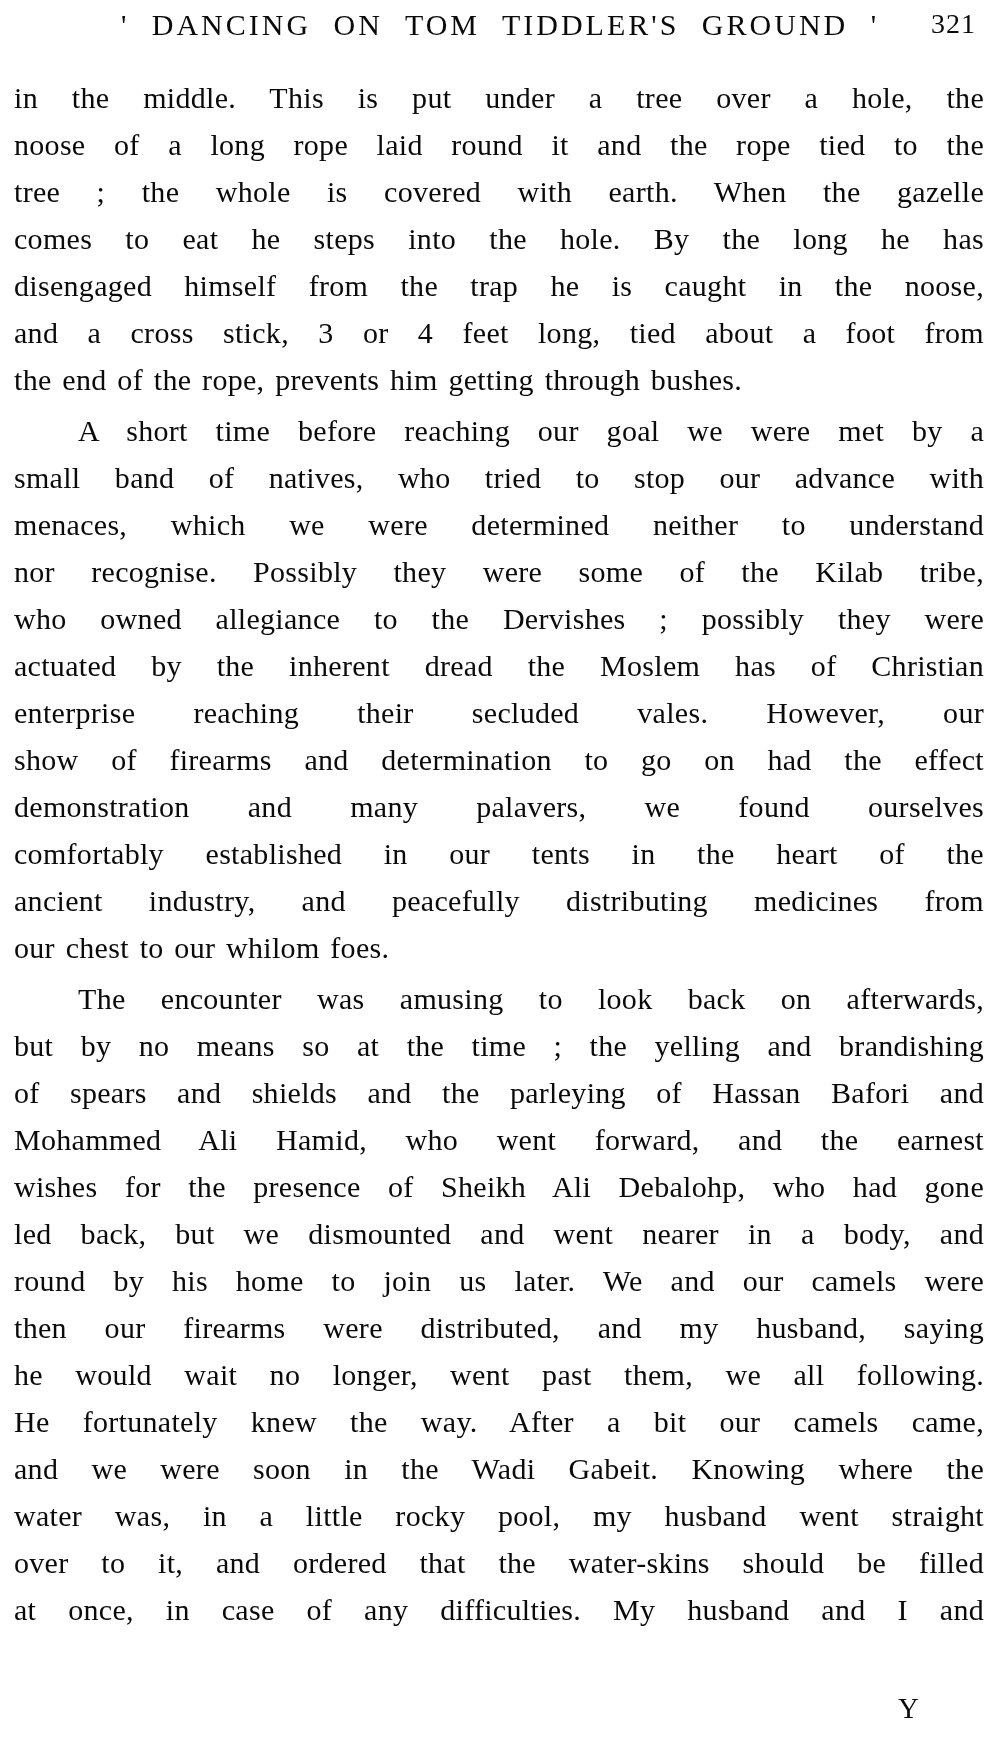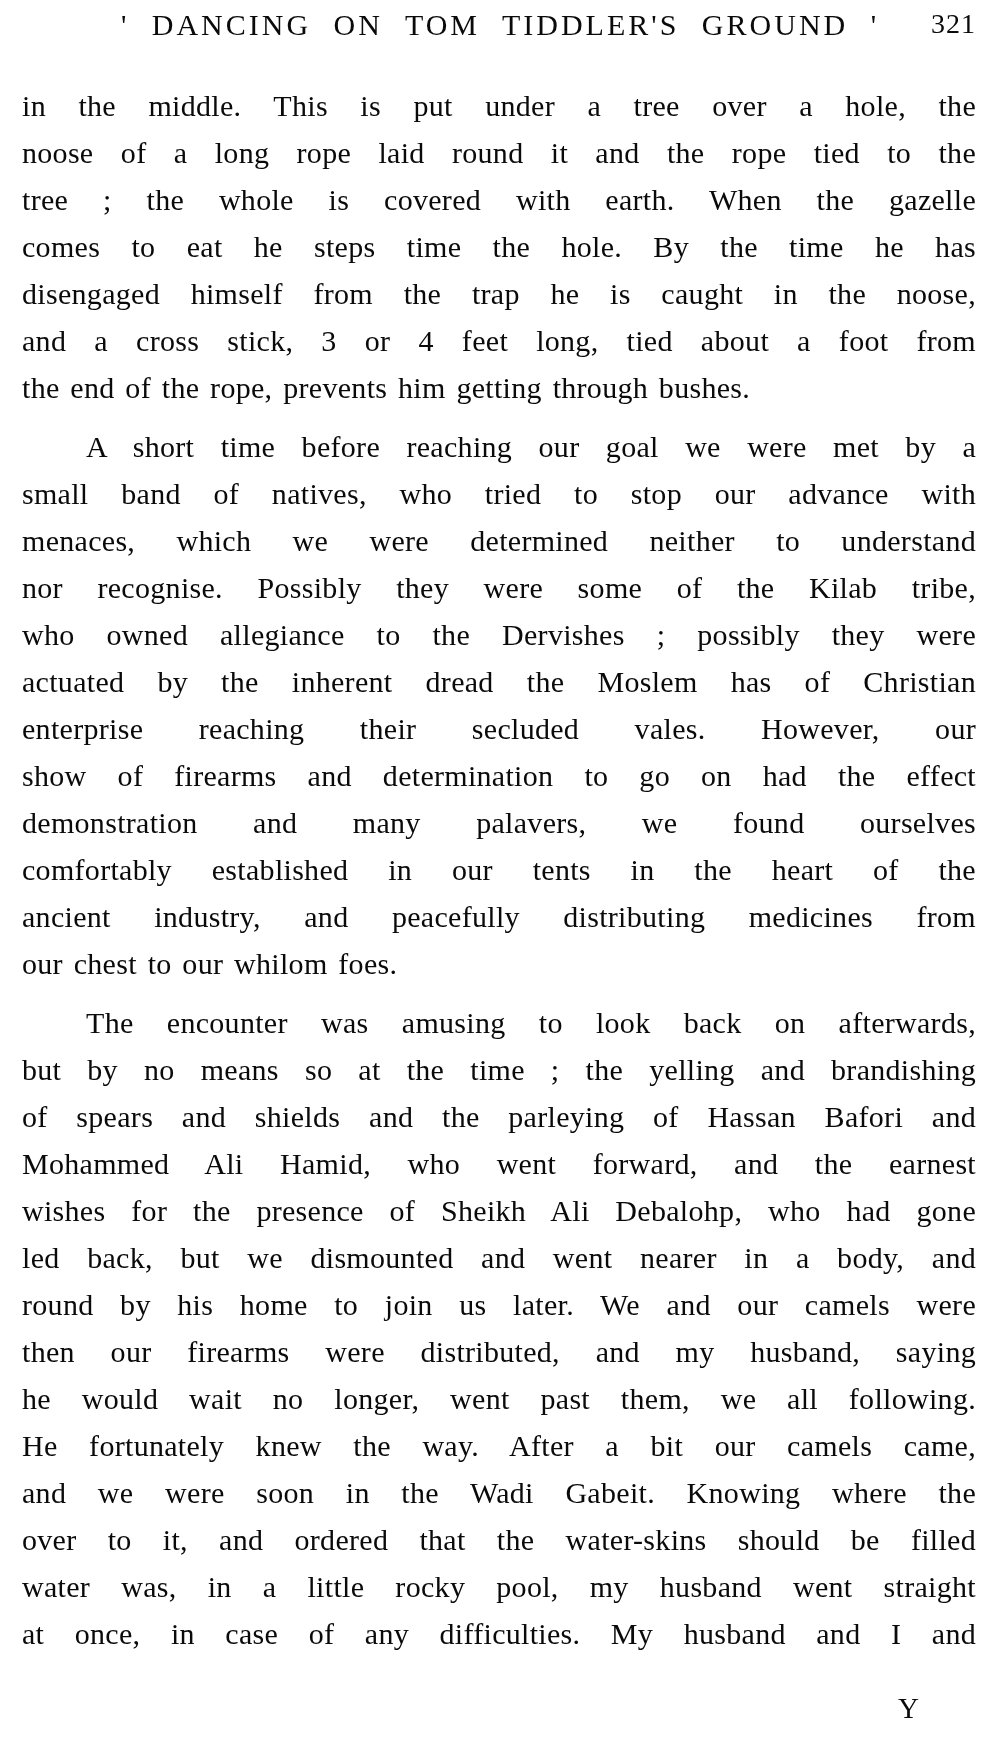--- a/index.html
+++ b/index.html
@@ -29,21 +29,21 @@
     right: 24px;
     font-size: 28px;
     letter-spacing: 1px;
   }
   .body-text {
     position: absolute;
     top: 70px;
     left: 10px;
     width: 978px;
   }
-  .paragraph { margin: 12px; padding: 0; }
+  .paragraph { margin: 4px; padding: 0; }
   .line {
     font-size: 30px;
     line-height: 47px;
     height: 47px;
     text-align: justify;
     text-align-last: justify;
     word-spacing: 3px;
     letter-spacing: 0.3px;
     overflow: hidden;
   }
@@ -67,21 +67,21 @@
 
   <div class="running-head">' DANCING ON TOM TIDDLER'S GROUND '</div>
   <div class="page-number">321</div>
 
   <div class="body-text">
 
     <div class="paragraph">
       <div class="line">in the middle. This is put under a tree over a hole, the</div>
       <div class="line">noose of a long rope laid round it and the rope tied to the</div>
       <div class="line">tree ; the whole is covered with earth. When the gazelle</div>
-      <div class="line">comes to eat he steps time the hole. By the time he has</div>
+      <div class="line">comes to eat he steps into the hole. By the long he has</div>
       <div class="line">disengaged himself from the trap he is caught in the noose,</div>
       <div class="line">and a cross stick, 3 or 4 feet long, tied about a foot from</div>
       <div class="line left">the end of the rope, prevents him getting through bushes.</div>
     </div>
 
     <div class="paragraph">
       <div class="line indent">A short time before reaching our goal we were met by a</div>
       <div class="line">small band of natives, who tried to stop our advance with</div>
       <div class="line">menaces, which we were determined neither to understand</div>
       <div class="line">nor recognise. Possibly they were some of the Kilab tribe,</div>
@@ -100,22 +100,22 @@
       <div class="line">but by no means so at the time ; the yelling and brandishing</div>
       <div class="line">of spears and shields and the parleying of Hassan Bafori and</div>
       <div class="line">Mohammed Ali Hamid, who went forward, and the earnest</div>
       <div class="line">wishes for the presence of Sheikh Ali Debalohp, who had gone</div>
       <div class="line">led back, but we dismounted and went nearer in a body, and</div>
       <div class="line">round by his home to join us later. We and our camels were</div>
       <div class="line">then our firearms were distributed, and my husband, saying</div>
       <div class="line">he would wait no longer, went past them, we all following.</div>
       <div class="line">He fortunately knew the way. After a bit our camels came,</div>
       <div class="line">and we were soon in the Wadi Gabeit. Knowing where the</div>
+      <div class="line">water was, in a little rocky pool, my husband went straight</div>
       <div class="line">over to it, and ordered that the water-skins should be filled</div>
-      <div class="line">water was, in a little rocky pool, my husband went straight</div>
       <div class="line">at once, in case of any difficulties. My husband and I and</div>
     </div>
 
   </div>
 
   <div class="signature-mark">Y</div>
 
 </div>
 
 </body></html>

